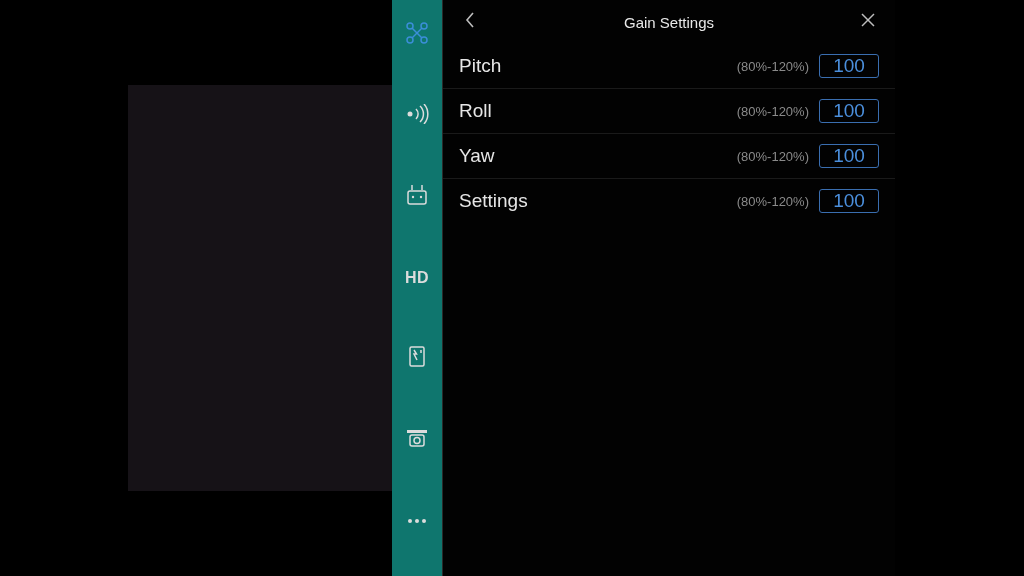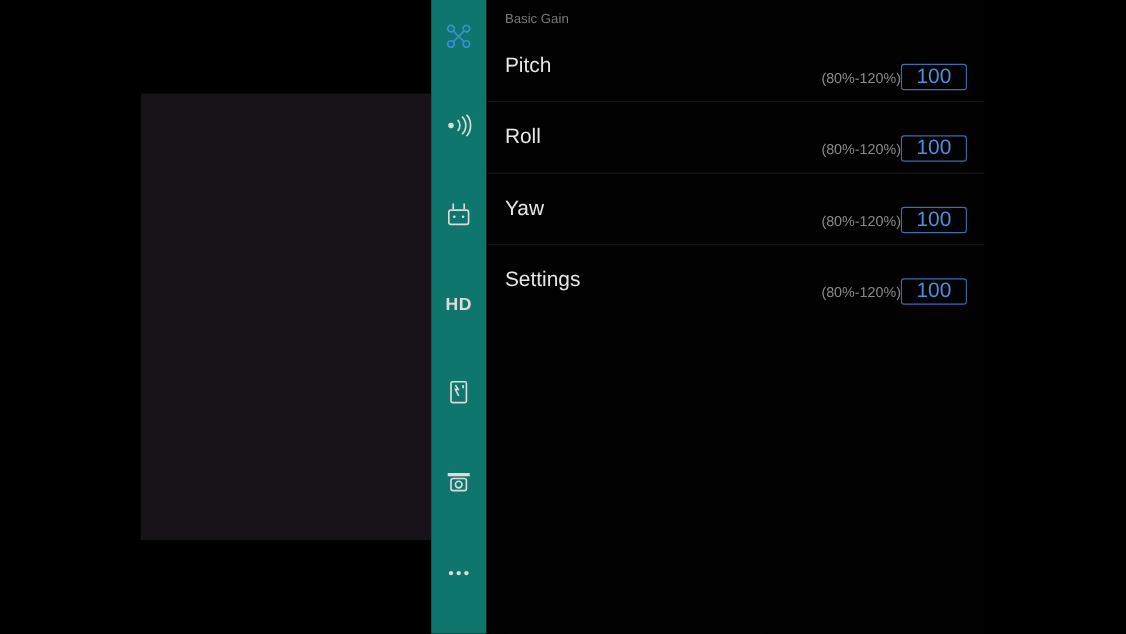--- a/index.html
+++ b/index.html
@@ -127,21 +127,21 @@
       border-bottom: 1px solid #1a1a1a;
     }
     .setting-row:last-child { border-bottom: none; }
     .row-label {
       color: #e6e6e6;
       font-size: 19px;
     }
     .row-right {
       display: flex;
       align-items: center;
-      margin-top: 20px;
+      gap: 10px;
     }
     .range-text {
       color: #8a8a8a;
       font-size: 13px;
     }
     .value-box {
       width: 60px;
       height: 24px;
       border: 1px solid #3a6eb0;
       border-radius: 3px;
@@ -218,22 +218,39 @@
       <span class="dot"></span>
         <span class="dot"></span>
         <span class="dot"></span>
     </span>
   </div>
 </div>
 
 <div class="divider"></div>
 
 <div class="panel">
-
-  <div class="section-label">Basic Gain</div>
+  <div class="panel-header">
+    <div class="back-btn">
+      <span>
+        <svg width="12" height="18" viewBox="0 0 12 18">
+            <polyline points="9,2 3,9 9,16"></polyline>
+          </svg>
+      </span>
+    </div>
+    <div class="panel-title">Gain Settings</div>
+    <div class="close-btn">
+      <span>
+        <svg width="16" height="16" viewBox="0 0 16 16">
+            <line x1="2" y1="2" x2="14" y2="14"></line>
+            <line x1="14" y1="2" x2="2" y2="14"></line>
+          </svg>
+      </span>
+    </div>
+  </div>
+
 
   <div class="setting-row">
     <span class="row-label">Pitch</span>
     <div class="row-right">
       <span class="range-text">(80%-120%)</span>
       <div class="value-box">100</div>
     </div>
   </div>
 
   <div class="setting-row">

